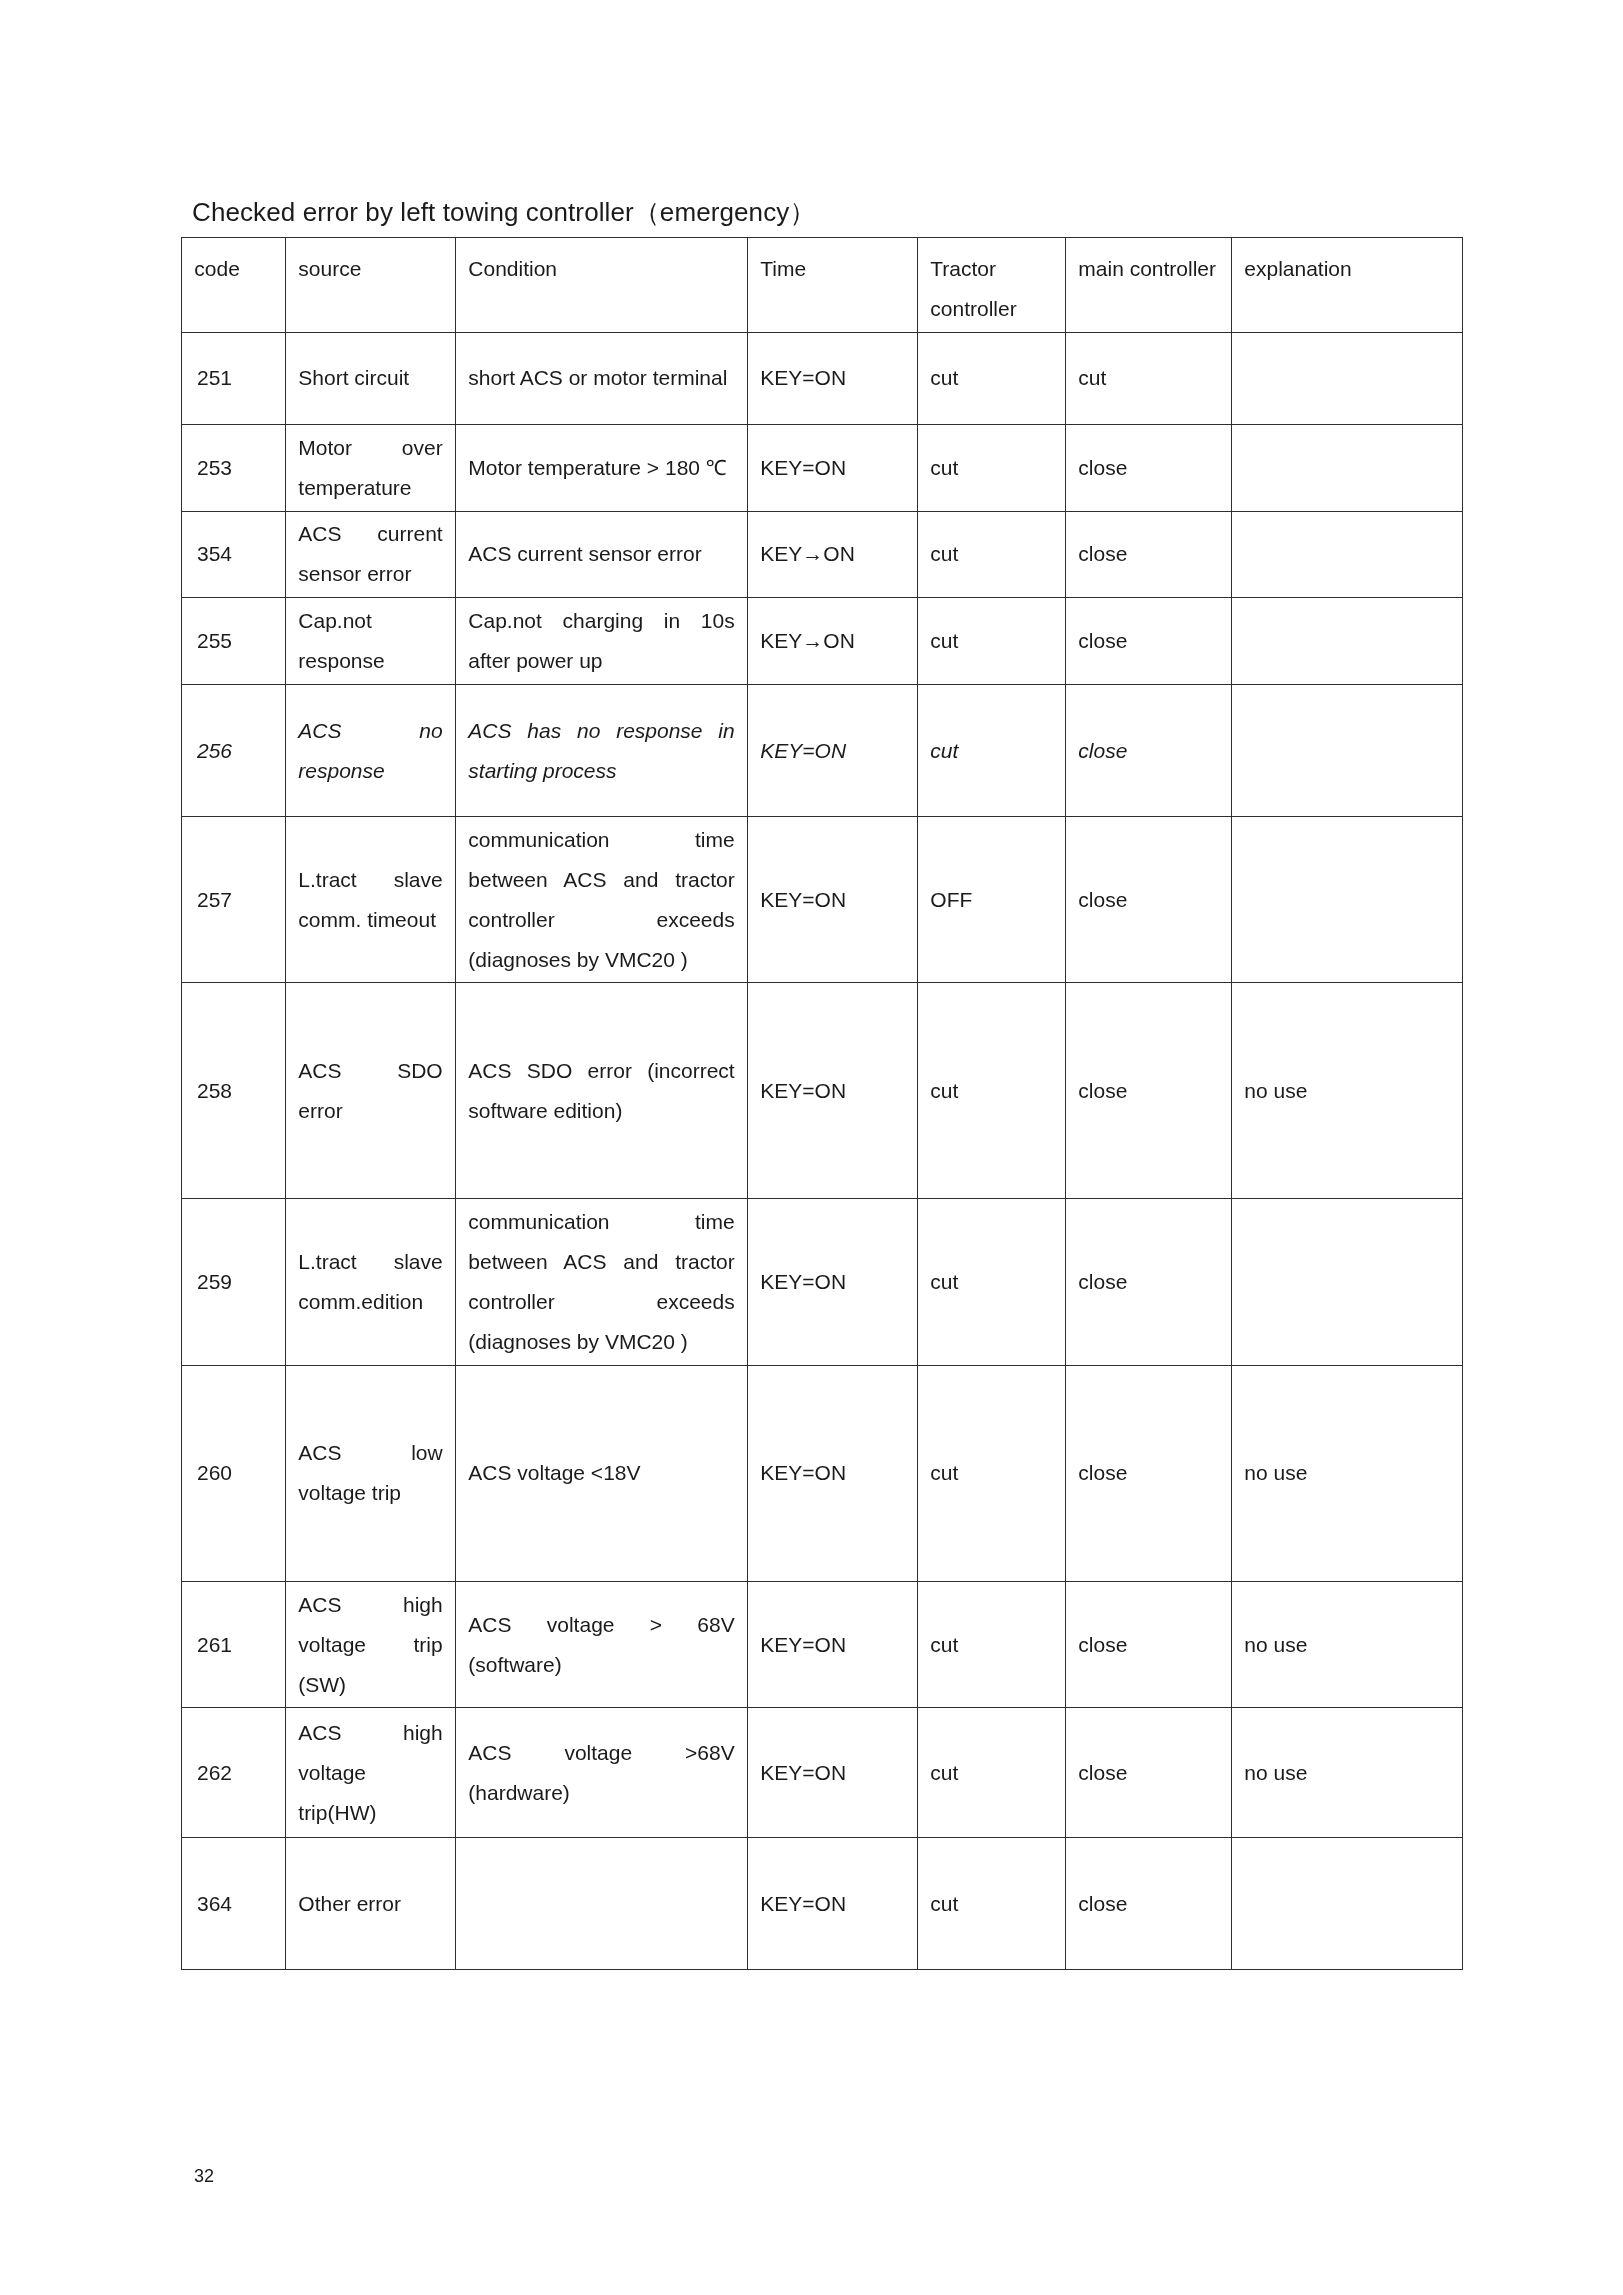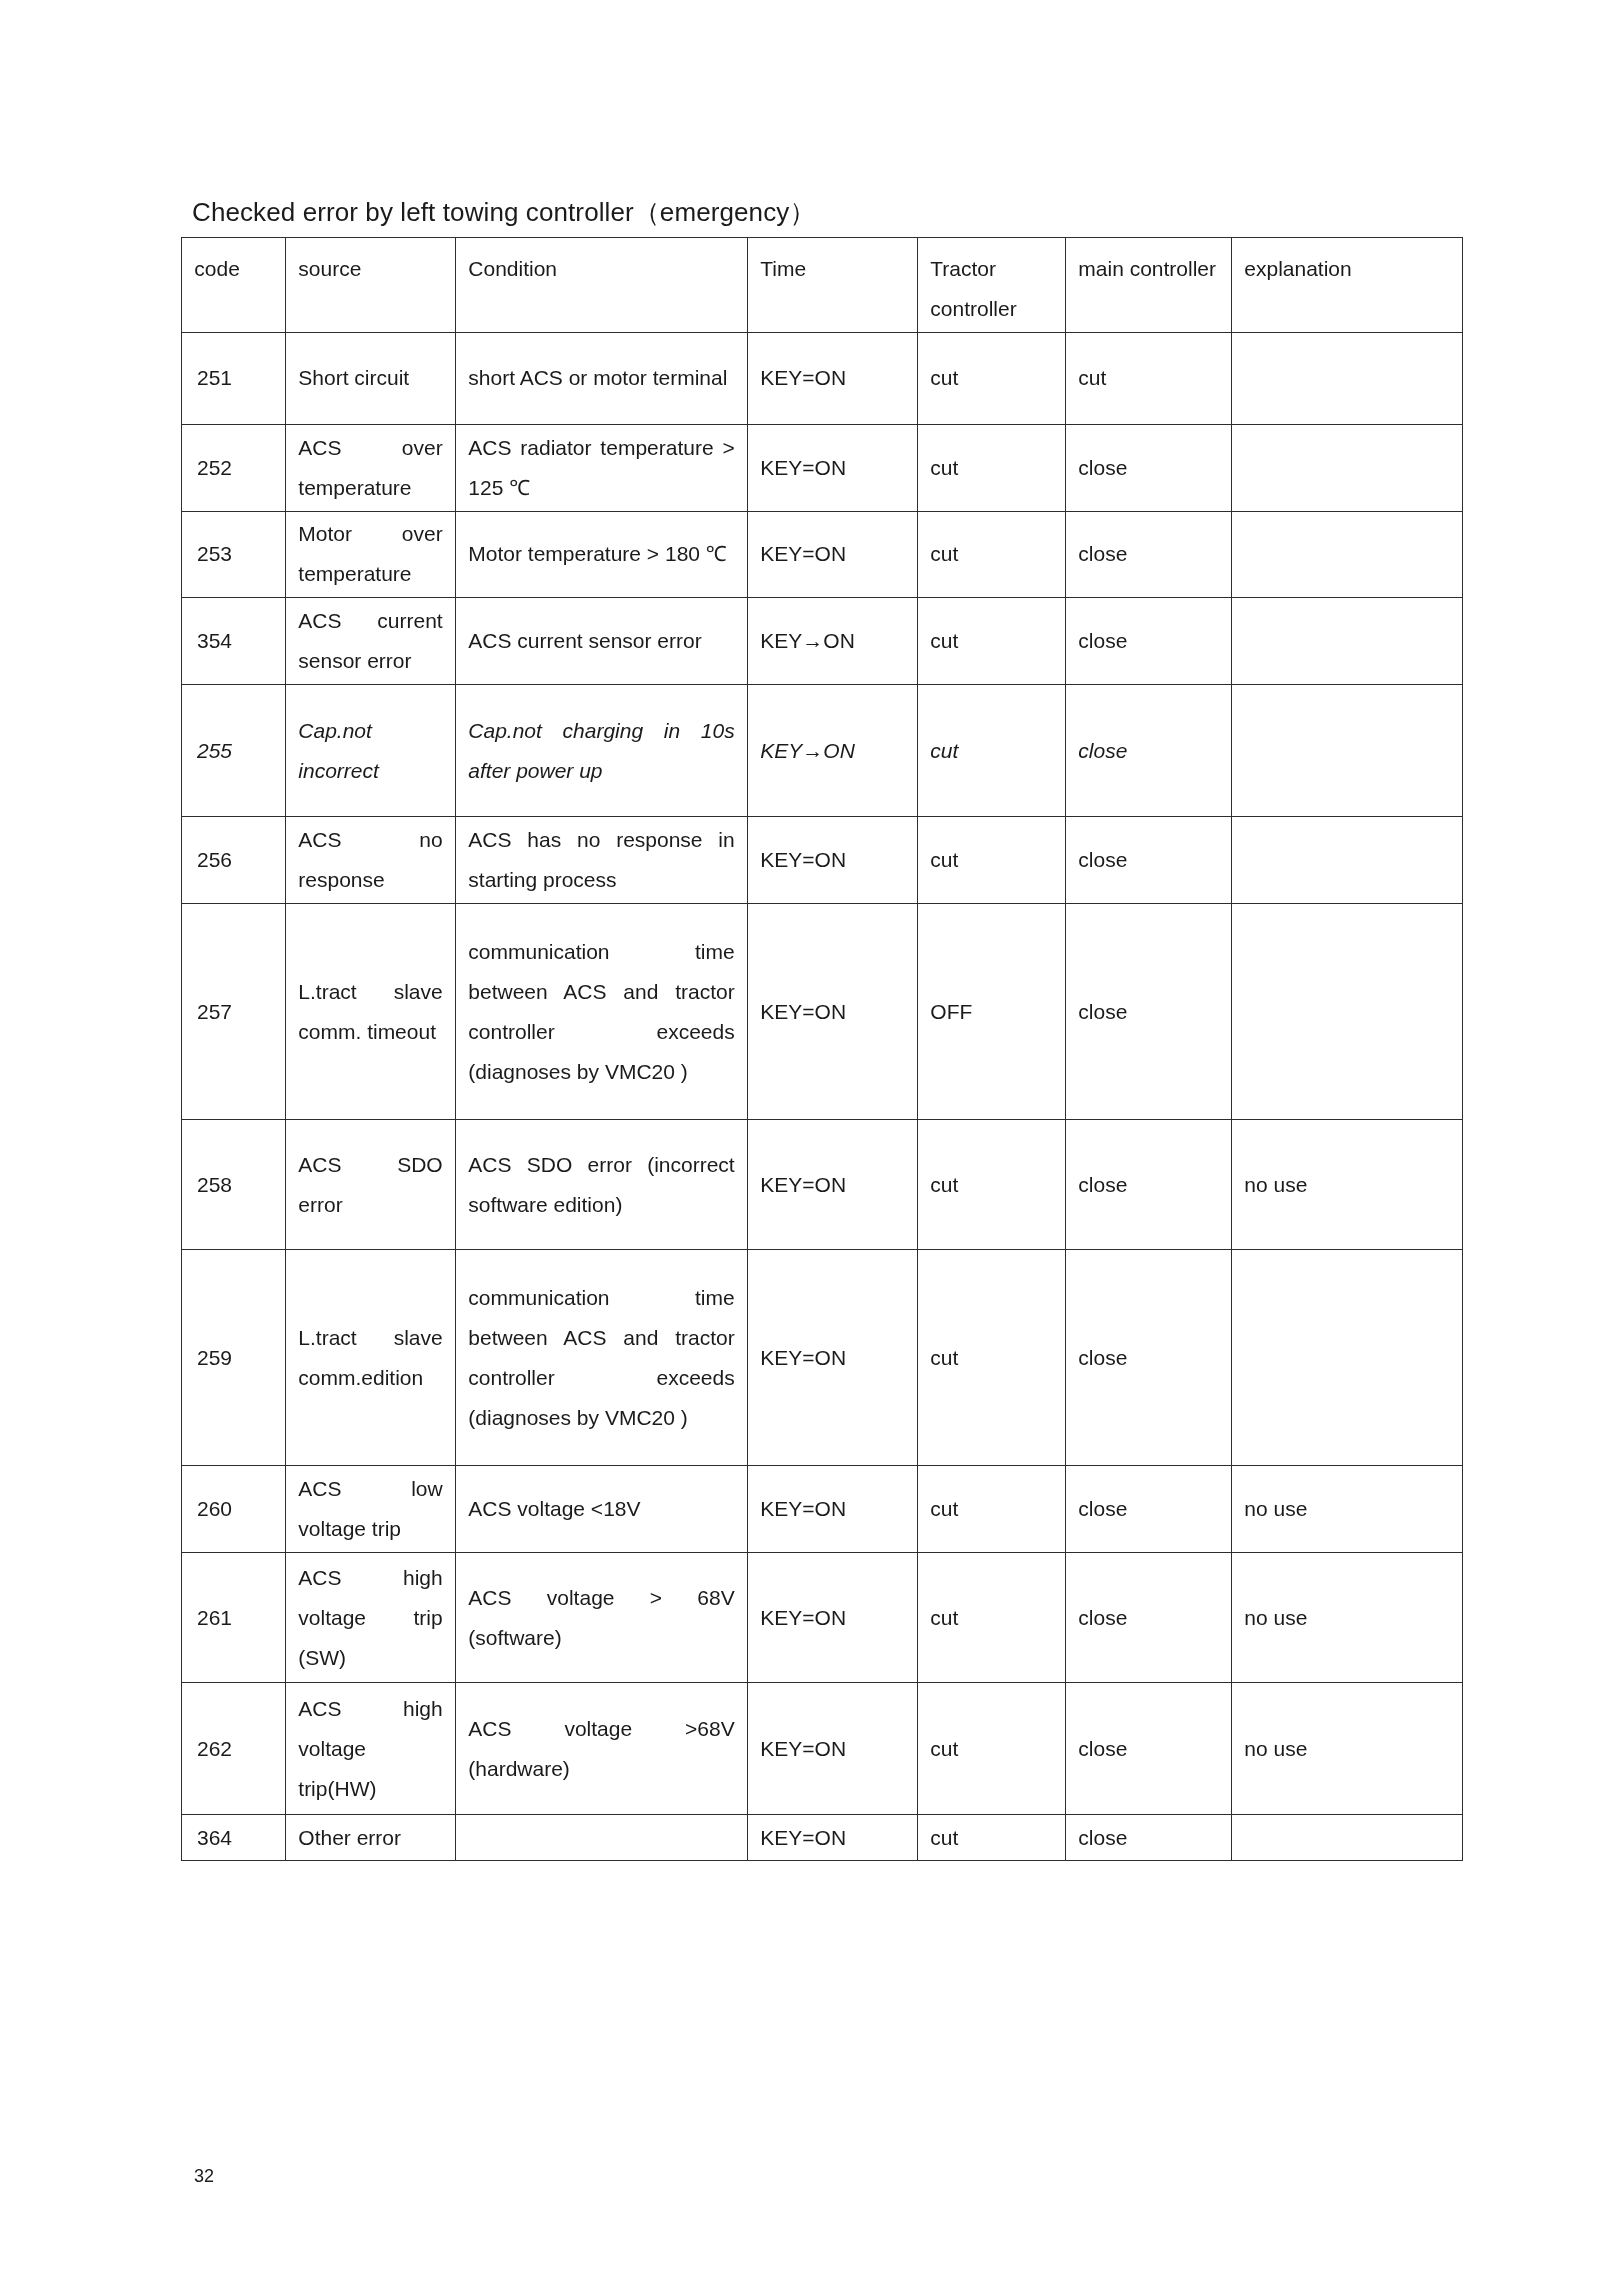--- a/index.html
+++ b/index.html
@@ -97,49 +97,40 @@
       <tr>
         <td class="col-0">251</td>
         <td class="col-1">Short circuit</td>
         <td class="col-2">short ACS or motor terminal</td>
         <td class="col-3">KEY=ON</td>
         <td class="col-4">cut</td>
         <td class="col-5">cut</td>
         <td class="col-6"></td>
       </tr>
       <tr>
-        <td class="col-0">252</td>
-        <td class="col-1">ACS over temperature</td>
-        <td class="col-2">ACS radiator temperature &gt; 125 ℃</td>
-        <td class="col-3">KEY=ON</td>
-        <td class="col-4">cut</td>
-        <td class="col-5">close</td>
-        <td class="col-6"></td>
-      </tr>
-      <tr>
         <td class="col-0">253</td>
         <td class="col-1">Motor over temperature</td>
         <td class="col-2">Motor temperature &gt; 180 ℃</td>
         <td class="col-3">KEY=ON</td>
         <td class="col-4">cut</td>
         <td class="col-5">close</td>
         <td class="col-6"></td>
       </tr>
       <tr>
         <td class="col-0">354</td>
         <td class="col-1">ACS current sensor error</td>
         <td class="col-2">ACS current sensor error</td>
         <td class="col-3">KEY→ON</td>
         <td class="col-4">cut</td>
         <td class="col-5">close</td>
         <td class="col-6"></td>
       </tr>
       <tr>
         <td class="col-0">255</td>
-        <td class="col-1">Cap.not incorrect</td>
+        <td class="col-1">Cap.not response</td>
         <td class="col-2">Cap.not charging in 10s after power up</td>
         <td class="col-3">KEY→ON</td>
         <td class="col-4">cut</td>
         <td class="col-5">close</td>
         <td class="col-6"></td>
       </tr>
       <tr>
         <td class="col-0">256</td>
         <td class="col-1">ACS no response</td>
         <td class="col-2">ACS has no response in starting process</td>

